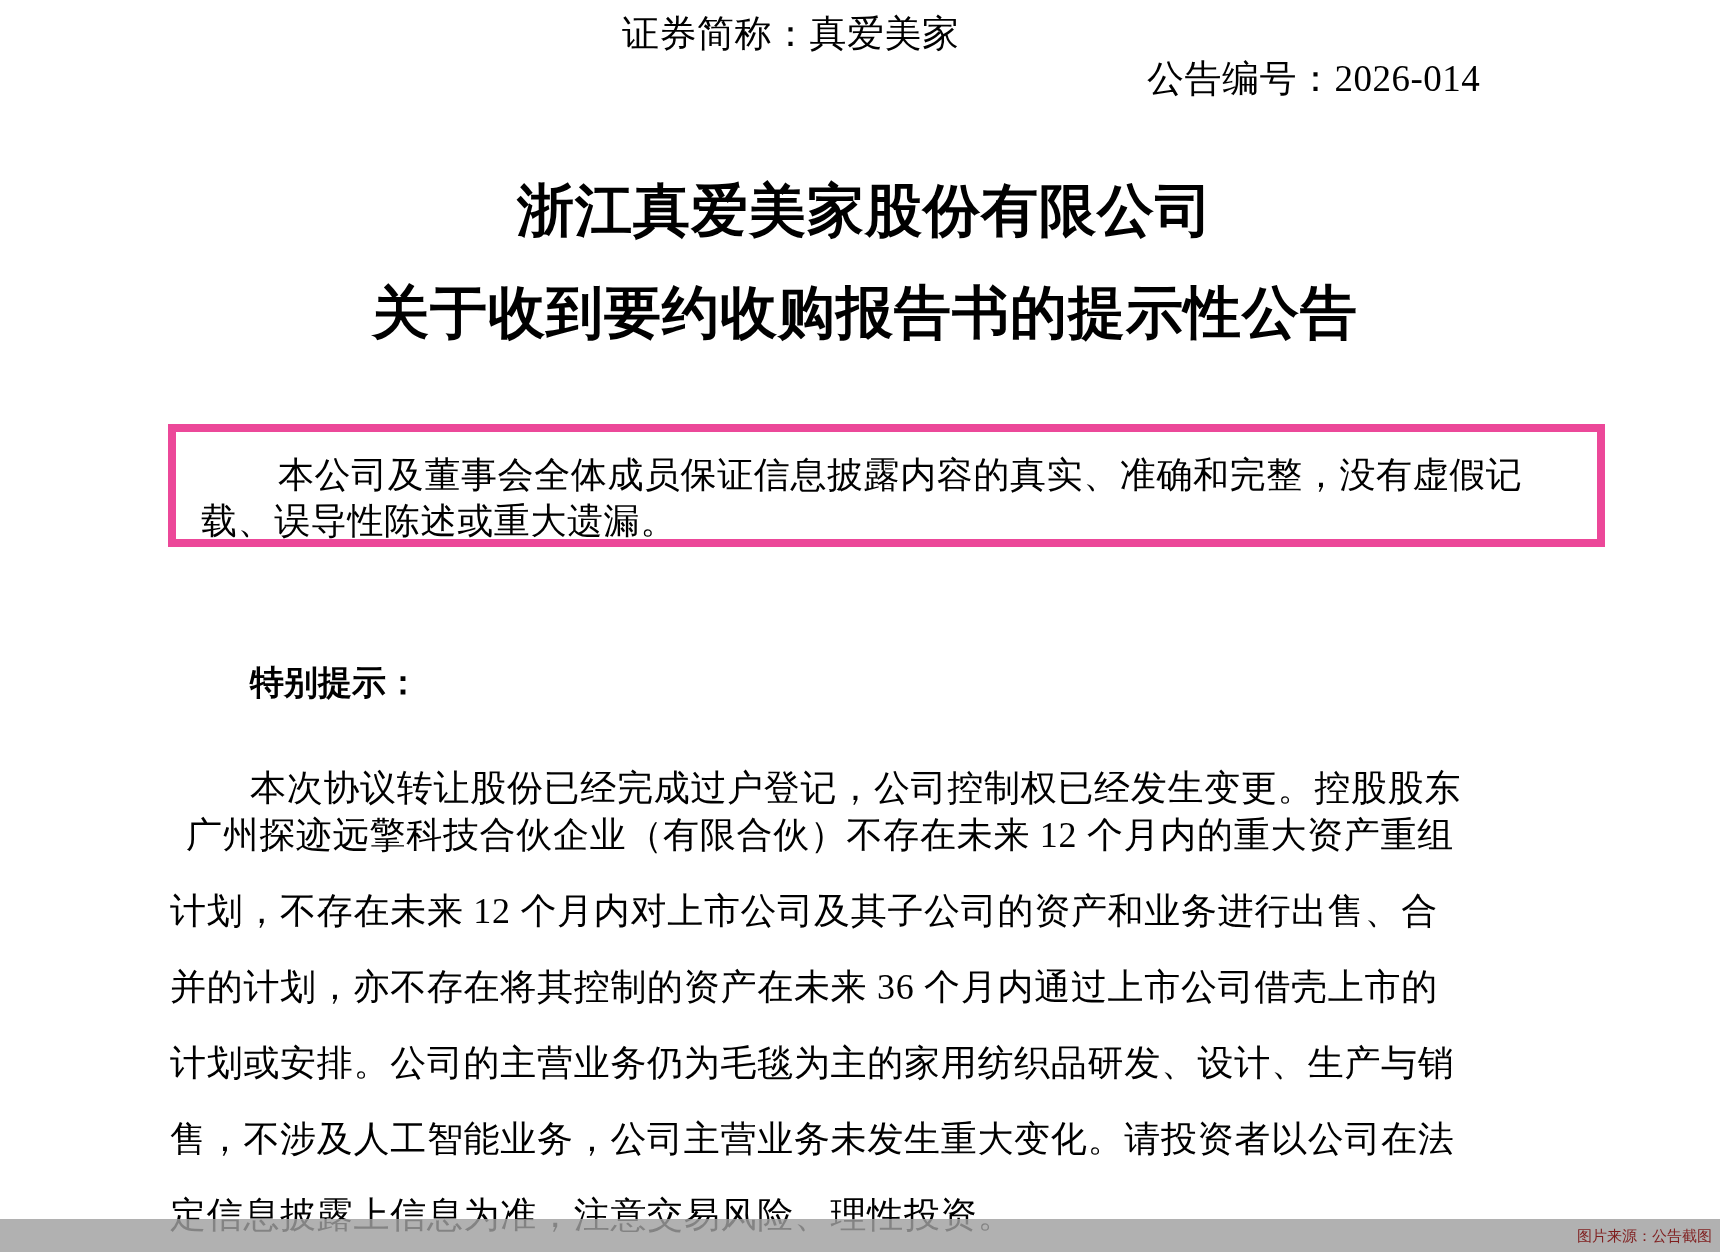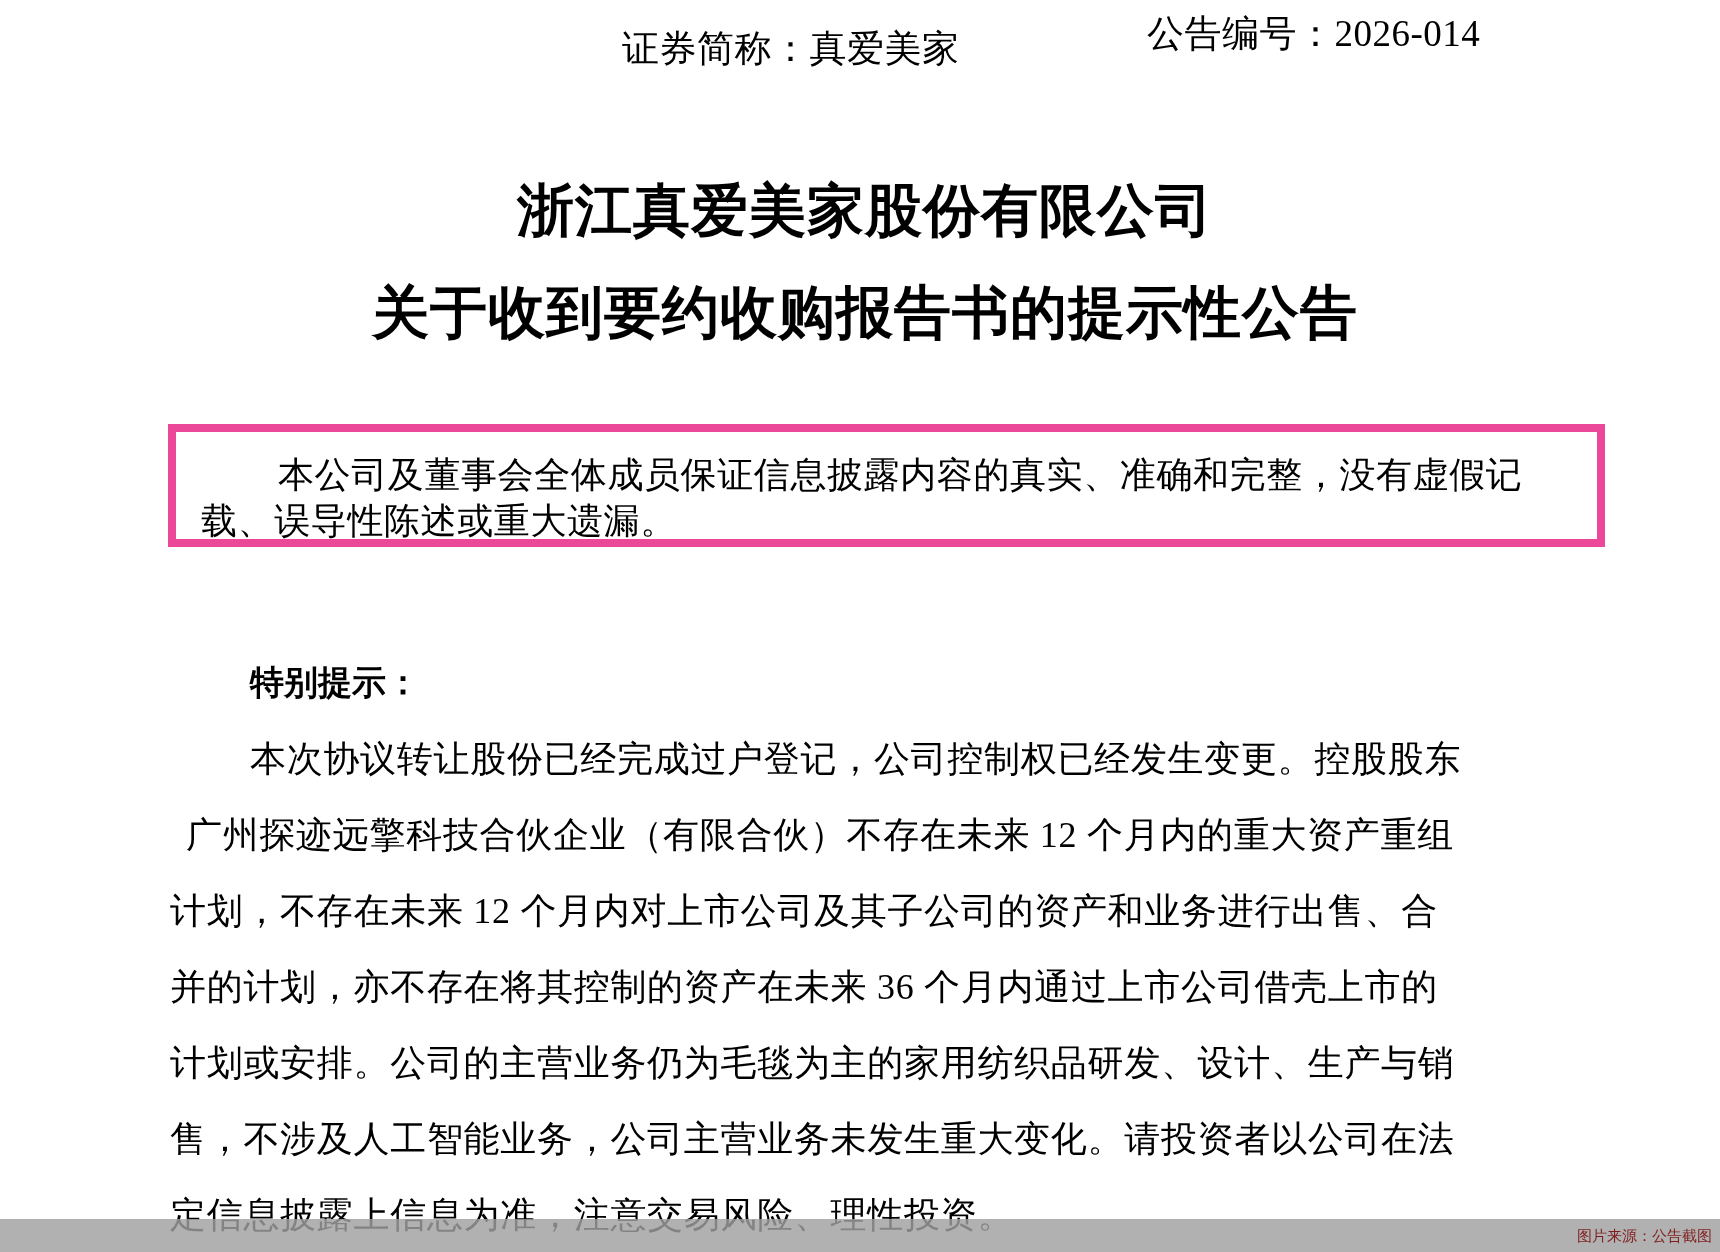--- a/index.html
+++ b/index.html
@@ -24,22 +24,22 @@
     
     .header-item {
       position: absolute;
       top: 8px;
       font-size: 37px;
       line-height: 52px;
       white-space: nowrap;
       letter-spacing: 0.5px;
     }
     .header-code { left: 170px; }
-    .header-name { left: 622px; margin-top: 15px; }
-    .header-no   { left: 1147px; }
+    .header-name { left: 622px; }
+    .header-no   { left: 1147px; margin-top: 45px; }
 
     
     .title {
       position: absolute;
       left: 0;
       width: 1720px;
       text-align: center;
       font-family: "DejaVu Sans", "Liberation Sans", sans-serif;
       font-weight: bold;
       font-size: 57px;
@@ -121,21 +121,21 @@
   <div class="title title-line-1">浙江真爱美家股份有限公司</div>
   <div class="title title-line-2">关于收到要约收购报告书的提示性公告</div>
 
   <div class="disclaimer-box">
     <div class="box-line box-line-1">本公司及董事会全体成员保证信息披露内容的真实、准确和完整，没有虚假记</div>
     <div class="box-line box-line-2">载、误导性陈述或重大遗漏。</div>
   </div>
 
   <div class="notice-heading">特别提示：</div>
 
-  <div class="body-line" style="left:250px; top:734px;">本次协议转让股份已经完成过户登记，公司控制权已经发生变更。控股股东</div>
+  <div class="body-line" style="left:250px; top:763px;">本次协议转让股份已经完成过户登记，公司控制权已经发生变更。控股股东</div>
   <div class="body-line" style="left:170px; top:810px;margin-left:16px;">广州探迹远擎科技合伙企业（有限合伙）不存在未来 12 个月内的重大资产重组</div>
   <div class="body-line" style="left:170px; top:886px;">计划，不存在未来 12 个月内对上市公司及其子公司的资产和业务进行出售、合</div>
   <div class="body-line" style="left:170px; top:962px;">并的计划，亦不存在将其控制的资产在未来 36 个月内通过上市公司借壳上市的</div>
   <div class="body-line" style="left:170px; top:1038px;">计划或安排。公司的主营业务仍为毛毯为主的家用纺织品研发、设计、生产与销</div>
   <div class="body-line" style="left:170px; top:1190px;">定信息披露上信息为准，注意交易风险、理性投资。</div>
   <div class="body-line" style="left:170px; top:1114px;">售，不涉及人工智能业务，公司主营业务未发生重大变化。请投资者以公司在法</div>
 
   <div class="caption-bar"></div>
   <div class="caption-text">图片来源：公告截图</div>
 </div>

